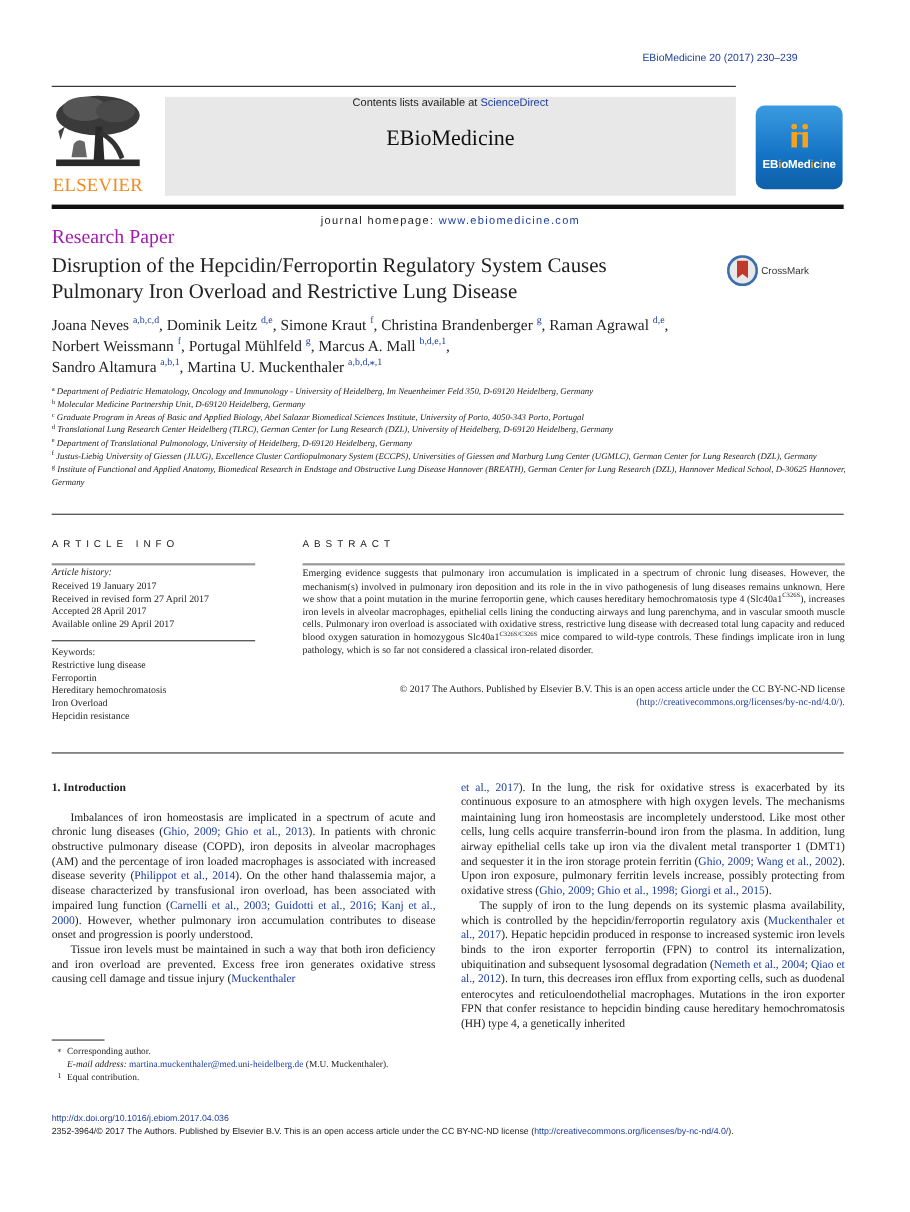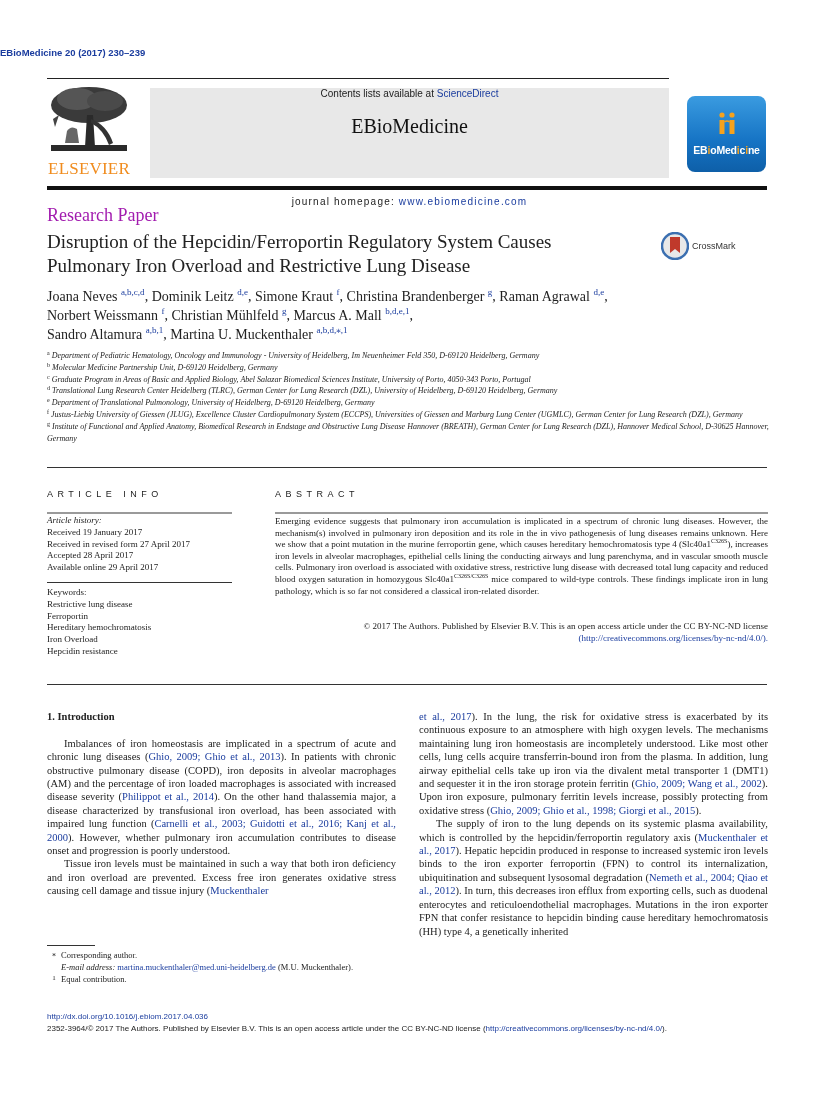--- a/index.html
+++ b/index.html
@@ -1,20 +1,20 @@
 <!DOCTYPE html>
 <html><head>
 <meta charset="utf-8">
 <style>
   * { box-sizing: border-box; margin: 0; padding: 0; }
   html, body { width: 827px; height: 1102px; background: #ffffff; }
   body { position: relative; font-family: "Liberation Serif", "DejaVu Serif", serif; color: #1a1a1a; overflow: hidden; }
   a, .link { color: #1a3c9e; text-decoration: none; }
 
-  .journal-citation { position: absolute; top: 47px; left: 0; width: 725px; text-align: left; font-family: "Liberation Sans", sans-serif; font-size: 9.5px; color: #1a3c9e; font-weight: bold; }
+  .journal-citation { position: absolute; top: 47px; left: 0; width: 725px; text-align: right; font-family: "Liberation Sans", sans-serif; font-size: 9.5px; color: #1a3c9e; }
   .top-rule { position: absolute; top: 78px; left: 47px; width: 622px; height: 1px; background: #222; }
 
   .elsevier-logo { position: absolute; top: 85px; left: 47px; width: 84px; height: 95px; }
   .elsevier-tree { position: absolute; top: 0; left: 0; width: 84px; height: 72px; }
   .elsevier-word { position: absolute; top: 74px; left: 0; width: 84px; text-align: center; font-family: "Liberation Serif", serif; font-size: 17px; color: #f08c1e; letter-spacing: 0.2px; }
 
   .masthead { position: absolute; top: 88px; left: 150px; width: 519px; height: 90px; background: #e8e8e8; }
   .contents-line { position: absolute; top: 0; left: 0; width: 100%; text-align: center; font-family: "Liberation Sans", sans-serif; font-size: 10px; color: #222; }
   .masthead-title { position: absolute; top: 27px; left: 0; width: 100%; text-align: center; font-size: 20px; color: #111; }
   .homepage-line { position: absolute; top: 76px; left: 0; width: 100%; text-align: center; font-family: "Liberation Sans", sans-serif; font-size: 10px; letter-spacing: 1.2px; color: #222; margin-top: 32px; }
@@ -132,21 +132,21 @@
   <span class="crossmark-label">CrossMark</span>
 </div>
 
 <div class="authors">
   <span><span>Joana Neves</span> <sup>a,b,c,d</sup></span><span>, </span>
   <span><span>Dominik Leitz</span> <sup>d,e</sup></span><span>, </span>
   <span><span>Simone Kraut</span> <sup>f</sup></span><span>, </span>
   <span><span>Christina Brandenberger</span> <sup>g</sup></span><span>, </span>
   <span><span>Raman Agrawal</span> <sup>d,e</sup></span><span>,</span><br>
   <span><span>Norbert Weissmann</span> <sup>f</sup></span><span>, </span>
-  <span><span>Christian Mühlfeld</span> <sup>g</sup></span><span>, </span>
+  <span><span>Portugal Mühlfeld</span> <sup>g</sup></span><span>, </span>
   <span><span>Marcus A. Mall</span> <sup>b,d,e,1</sup></span><span>,</span><br>
   <span><span>Sandro Altamura</span> <sup>a,b,1</sup></span><span>, </span>
   <span><span>Martina U. Muckenthaler</span> <sup>a,b,d,⁎,1</sup></span>
 </div>
 
 <div class="affiliations">
   <div class="aff"><sup>a</sup><span>Department of Pediatric Hematology, Oncology and Immunology - University of Heidelberg, Im Neuenheimer Feld 350, D-69120 Heidelberg, Germany</span></div>
   <div class="aff"><sup>b</sup><span>Molecular Medicine Partnership Unit, D-69120 Heidelberg, Germany</span></div>
   <div class="aff"><sup>c</sup><span>Graduate Program in Areas of Basic and Applied Biology, Abel Salazar Biomedical Sciences Institute, University of Porto, 4050-343 Porto, Portugal</span></div>
   <div class="aff"><sup>d</sup><span>Translational Lung Research Center Heidelberg (TLRC), German Center for Lung Research (DZL), University of Heidelberg, D-69120 Heidelberg, Germany</span></div>

